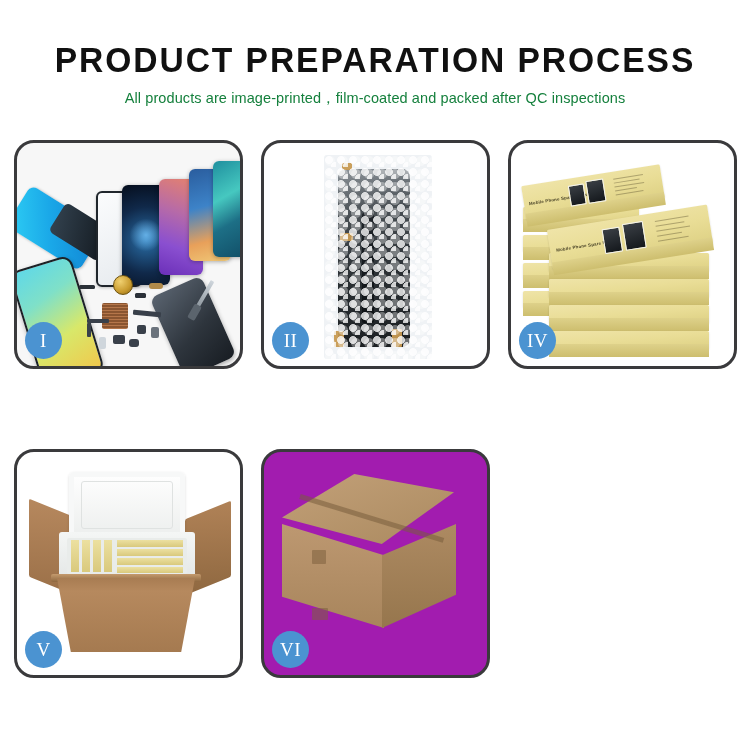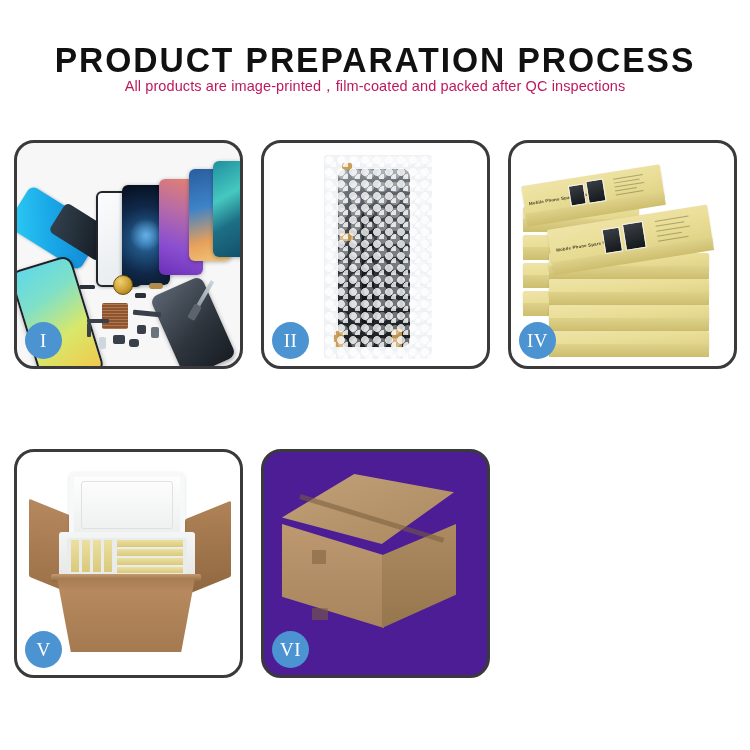--- a/index.html
+++ b/index.html
@@ -11,21 +11,21 @@
   .page{width:750px;height:750px;position:relative;}
 
   
   .header{position:absolute;left:0;top:0;width:750px;text-align:center;}
   .title{
     font-size:35px;font-weight:700;color:#111;letter-spacing:2.0px;
     margin-top:42px;line-height:1.0;white-space:nowrap;
     transform:scaleX(0.96);transform-origin:center;
   }
   .subtitle{
-    font-size:14.5px;color:#be185d;font-weight:400;margin-top:0;
+    font-size:14.5px;color:#15803d;font-weight:400;margin-top:12px;
     letter-spacing:0.1px;white-space:nowrap;
   }
 
   
   .grid{
     position:absolute;left:14px;top:140px;
     width:722px;height:540px;
     display:grid;
     grid-template-columns:229px 229px 229px;
     grid-template-rows:229px 229px;
@@ -164,21 +164,21 @@
   .c5-inner{position:absolute;left:50px;top:86px;width:120px;height:36px;
     background:#e9ecea;border-radius:2px;overflow:hidden;}
   .ybar{position:absolute;background:linear-gradient(180deg,#ece0a0,#d9c97c);}
   .c5-body{position:absolute;left:40px;top:126px;width:138px;height:74px;
     background:linear-gradient(180deg,#a87c52 0%,#b6895e 18%,#a57a50 100%);
     clip-path:polygon(0 0,100% 0,90% 100%,10% 100%);}
   .c5-rim{position:absolute;left:34px;top:122px;width:150px;height:8px;
     background:linear-gradient(180deg,#c49a6d,#8e6840);border-radius:2px;}
 
   
-  .p6{background:#4c1d95;padding-left:16px;}
+  .p6{background:#a21caf;padding-left:16px;}
   .c6-top{position:absolute;left:18px;top:22px;width:172px;height:70px;
     background:linear-gradient(160deg,#c2a078,#ab8a60);
     clip-path:polygon(42% 0,100% 26%,58% 100%,0 62%);}
   .c6-front{position:absolute;left:18px;top:72px;width:102px;height:104px;
     background:linear-gradient(180deg,#bd9871,#a8855c);
     clip-path:polygon(0 0,100% 30%,100% 100%,0 70%);}
   .c6-side{position:absolute;left:118px;top:72px;width:74px;height:104px;
     background:linear-gradient(180deg,#ad8a62,#96764d);
     clip-path:polygon(0 30%,100% 0,100% 68%,0 100%);}
   .c6-seam{position:absolute;left:36px;top:42px;width:150px;height:5px;

